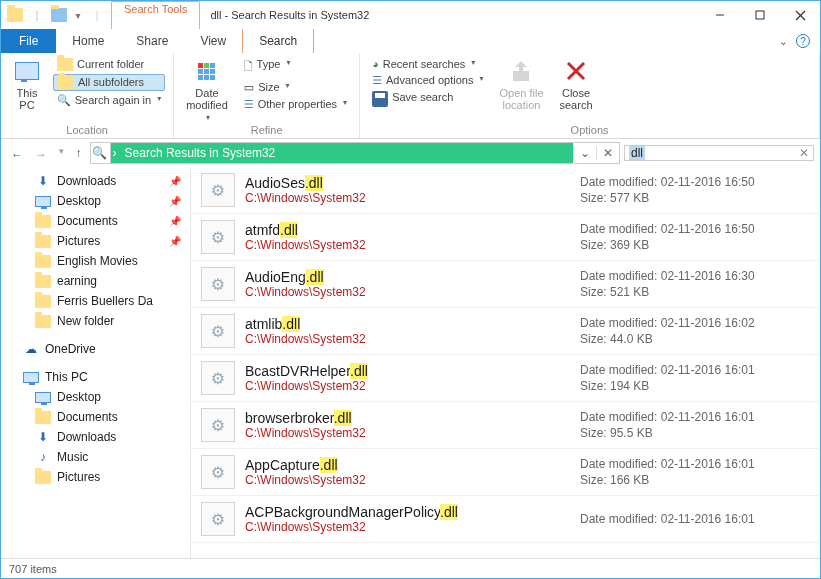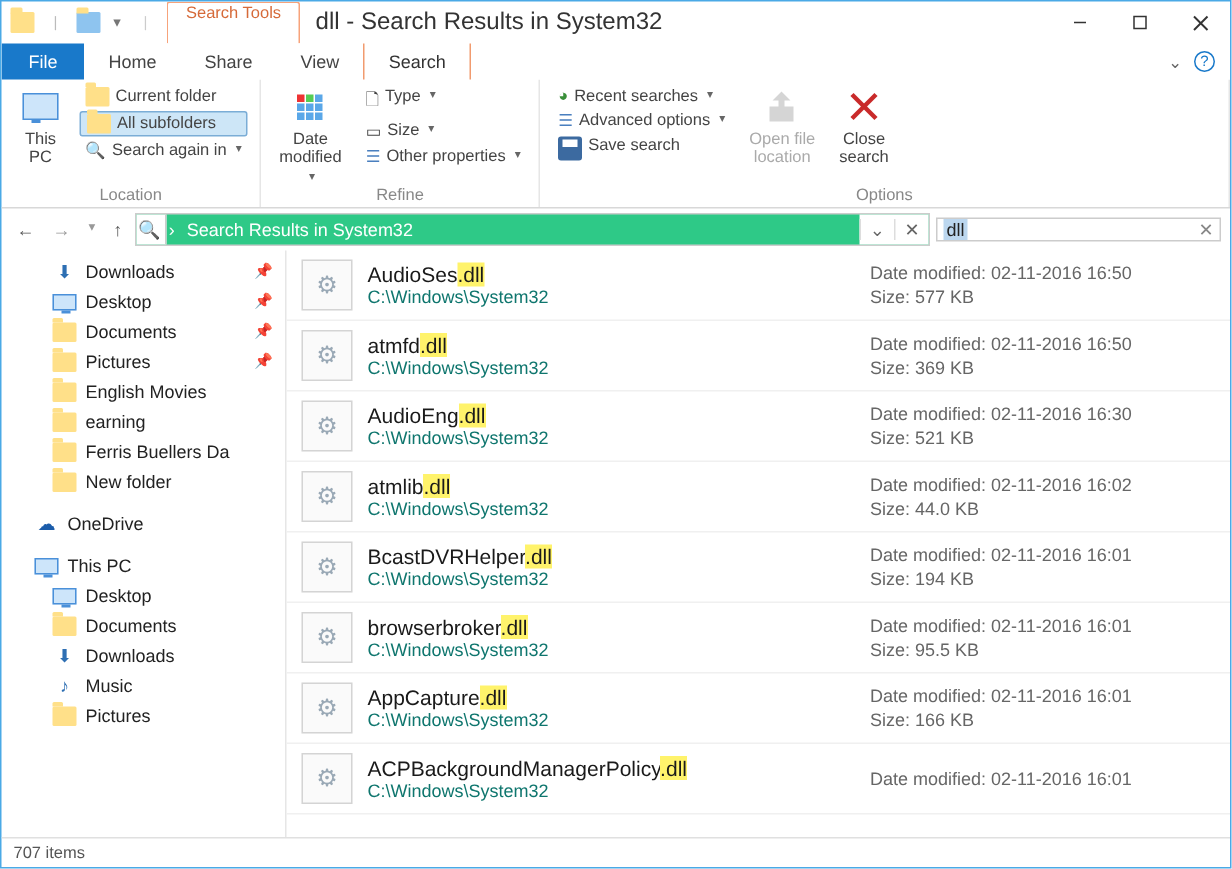--- a/index.html
+++ b/index.html
@@ -5,21 +5,21 @@
   * { box-sizing: border-box; margin: 0; padding: 0; font-family: "Segoe UI", Tahoma, sans-serif; }
   body { width: 821px; height: 579px; background: #fff; overflow: hidden; font-size: 12px; color: #222; border:1px solid #4aa9e6; position:relative; }
   .titlebar { height: 28px; display:flex; align-items:center; }
   .qat { display:flex; align-items:center; gap:6px; padding:0 6px; }
   .qat .icon { width:16px; height:16px; display:flex; align-items:center; justify-content:center; font-size:10px;}
   .folder-ico { width:16px; height:14px; background:#ffe089; border-radius:1px; position:relative;}
   .folder-ico::before{content:"";position:absolute;top:-3px;left:0;width:8px;height:4px;background:#ffe089;border-radius:1px 1px 0 0;}
   .titlebar-center { flex:1; display:flex; align-items:flex-end; height:100%; }
   .contextual-tab { border:1px solid #f7a37b; border-bottom:none; border-radius:2px 2px 0 0; height:28px; display:flex; flex-direction:column; align-items:center; justify-content:flex-start; padding:0; background:#fff; }
   .contextual-tab .top { font-size:11px; color:#d66a39; padding:1px 12px 0;}
-  .window-title { padding-left:10px; font-size:16px; color:#333; align-self:center; }
+  .window-title { padding-left:10px; font-size:11px; color:#333; align-self:center; }
   .win-controls { display:flex; gap:0; margin-left:auto; }
   .win-btn { width:40px; height:24px; display:flex; align-items:center; justify-content:center; font-size:11px; color:#555;}
   .win-x svg line{stroke:#333;stroke-width:1.3;}
   .menubar { height:24px; background:#fff; display:flex; align-items:center; position:relative;}
   .file-tab { background:#1979ca; color:#fff; padding:0 18px; height:100%; display:flex; align-items:center; font-size:12px;}
   .tab-item { padding:0 16px; height:100%; display:flex; align-items:center; color:#444; font-size:12px;}
   .tab-item.search { border:1px solid #f19b6f; border-bottom:none; border-top:none; color:#333; }
   .menubar .help { margin-left:auto; margin-right:10px; display:flex; align-items:center; gap:8px; color:#666;}
   .help-c { width:14px; height:14px; border-radius:50%; border:1px solid #1979ca; color:#1979ca; display:flex; align-items:center; justify-content:center; font-size:10px;}
   .ribbon { height:86px; border-bottom:1px solid #d8d8d8; display:flex; font-size:11px; color:#444; }
@@ -61,21 +61,21 @@
   .folder-y{width:16px;height:13px;background:#ffe089;border-radius:1px;position:relative;}
   .folder-y::before{content:"";position:absolute;top:-3px;left:0;width:7px;height:3px;background:#ffe089;border-radius:1px 1px 0 0;}
   .mon{width:16px;height:11px;border:1px solid #4a90d9;background:#cde5fa;position:relative;}
   .mon::after{content:"";position:absolute;bottom:-3px;left:5px;width:6px;height:2px;background:#4a90d9;}
   .results { flex:1; overflow:hidden; }
   .res-row { display:flex; align-items:center; padding:6px 10px; border-bottom:1px solid #f0f0f0;}
   .res-ico { width:34px; height:34px; border:1px solid #d4d4d4; background:#fafafa; margin-right:10px; display:flex; align-items:center; justify-content:center; color:#9aa9b6; font-size:16px;}
   .res-main { flex:1; }
   .res-name { font-size:14px; color:#1a1a1a;}
   .res-name .hl{background:#fff36b;}
-  .res-path { font-size:12px; color:#0f766e;}
+  .res-path { font-size:12px; color:#b91c1c;}
   .res-meta { width:230px; font-size:12px; color:#666; line-height:1.35;}
   .statusbar { height:20px; border-top:1px solid #e0e0e0; display:flex; align-items:center; padding:0 8px; font-size:11px; color:#555;}
   svg{display:block;}
 </style>
 </head>
 <body>
 
 <div class="titlebar">
   <div class="qat">
     <div class="icon">

